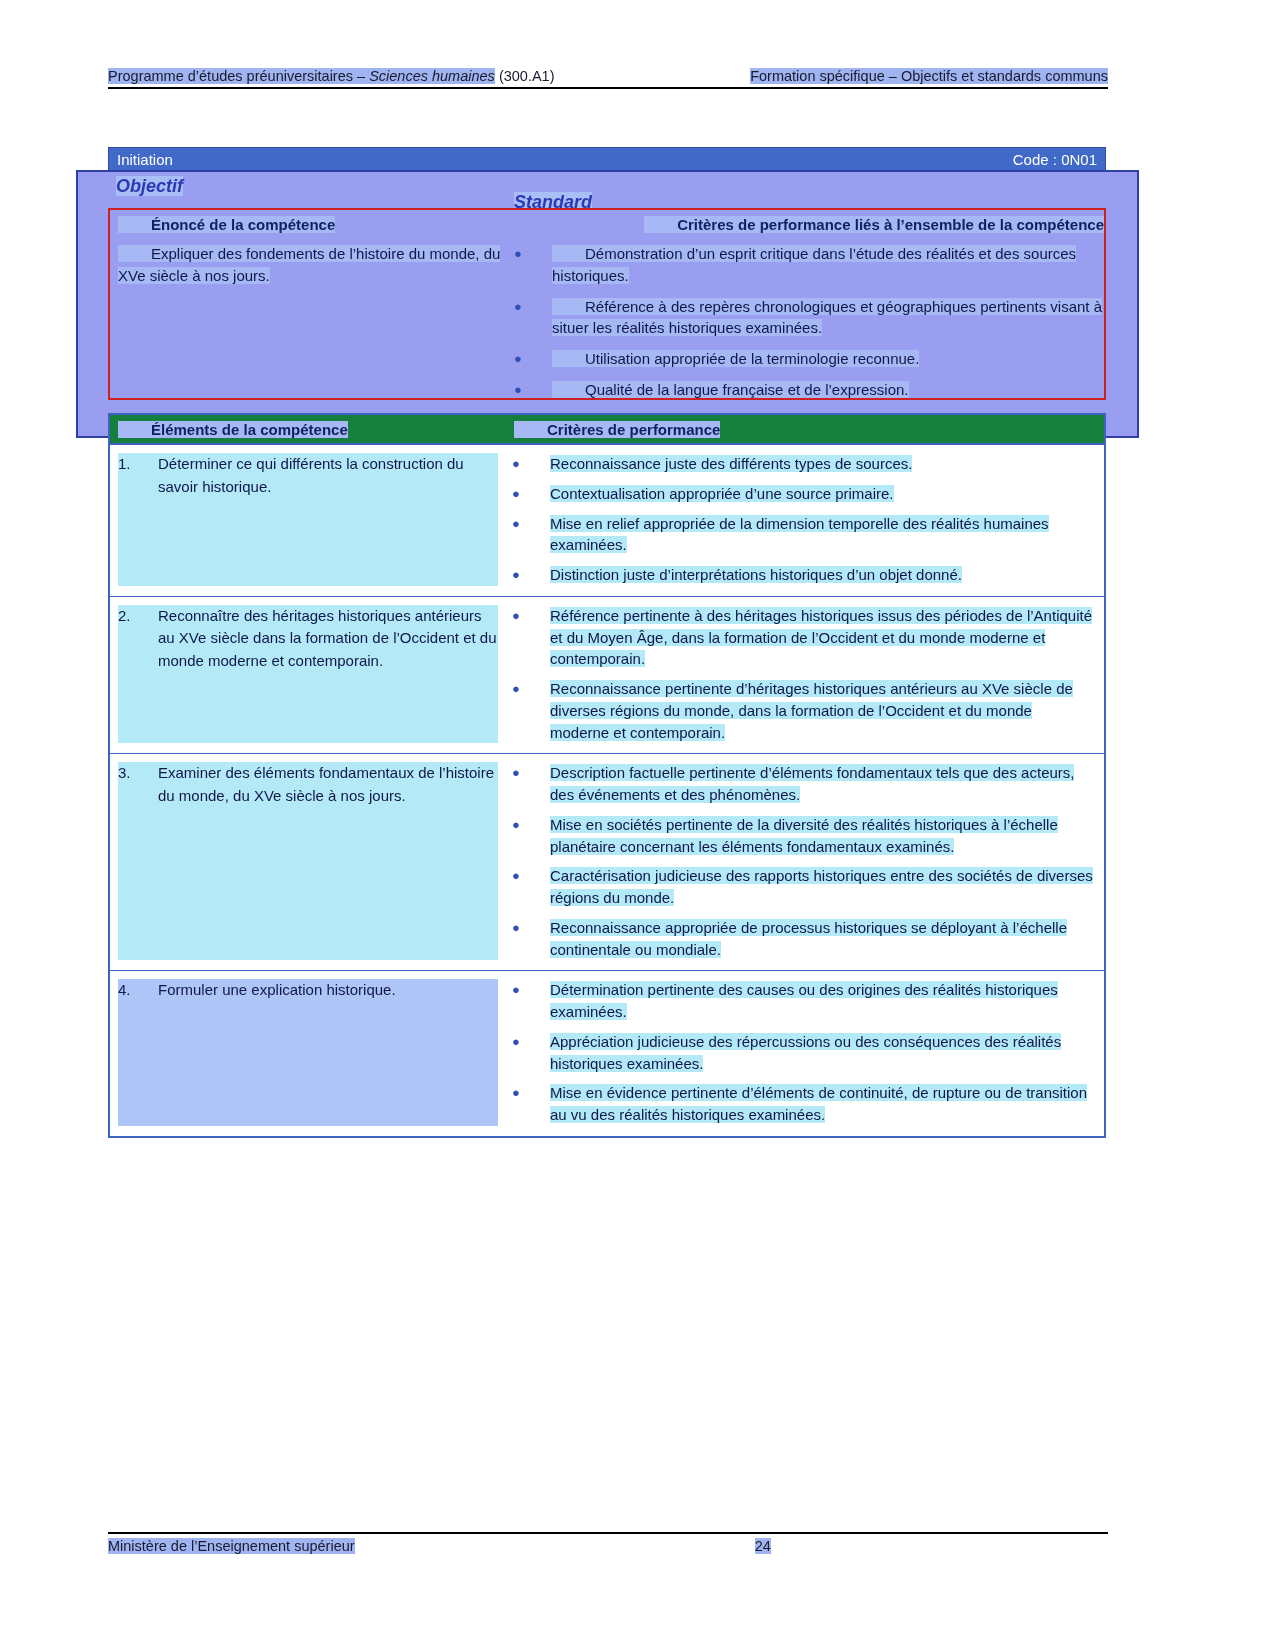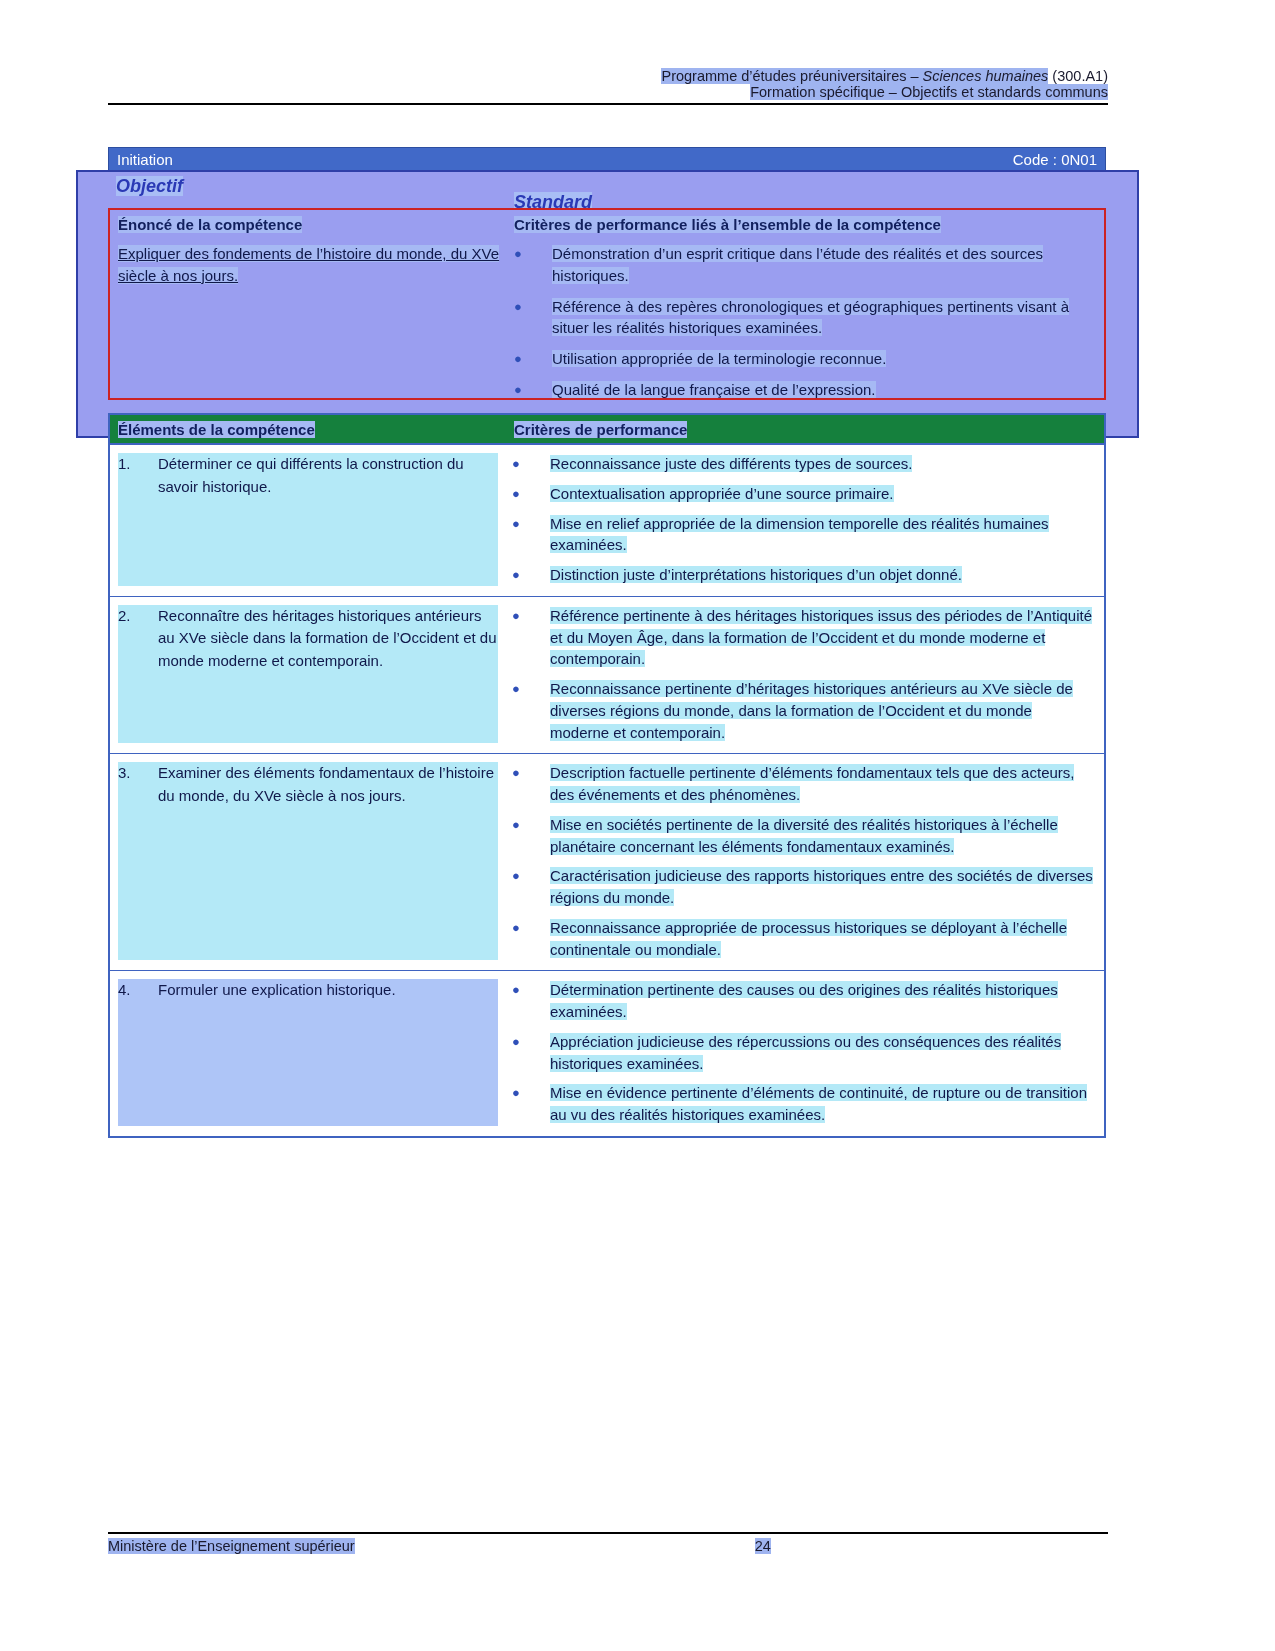--- a/index.html
+++ b/index.html
@@ -27,21 +27,20 @@
     position: absolute;
     left: 108px;
     top: 68px;
     width: 1000px;
     display: flex;
     justify-content: space-between;
     align-items: flex-end;
     font-size: 14.5px;
     border-bottom: 2px solid #000;
     padding-bottom: 3px;
-    flex-direction: column;
   }
   .hl { white-space: nowrap; }
   .hl .it { font-style: italic; }
   .hr { white-space: nowrap; }
   .hi { background: #9fb4f0; }
 
   
   .footer {
     position: absolute;
     left: 108px;
@@ -112,52 +111,51 @@
     background: #9a9ef0;
   }
   .comp-head {
     display: flex;
     font-size: 15px;
     font-weight: bold;
     color: #12205e;
     padding: 6px 0 4px 0;
   }
   .comp-head .c1 { width: 404px; padding-left: 8px; box-sizing: border-box; }
-  .comp-head .c2 { flex: 1; }
+  .comp-head .c2 { flex: 1; text-align: right; }
 
   .comp-body {
     display: flex;
     font-size: 15px;
     color: #10184a;
   }
   .comp-body .c1 {
     width: 404px;
     padding: 6px 10px 0 8px;
     box-sizing: border-box;
     line-height: 1.45;
-    text-decoration: underline;
   }
   .comp-body .c2 {
     flex: 1;
     padding-top: 6px;
   }
   .crit {
     display: flex;
     margin-bottom: 9px;
     line-height: 1.45;
   }
   .crit .bullet {
     flex: 0 0 38px;
     text-align: left;
     color: #2f4fb8;
     font-size: 13px;
     padding-top: 2px;
   }
   .crit .txt { flex: 1; }
-  .hl3 { background: #a6b9f4; }
+  .hl3 { background: #a6b9f4; padding-left: 33px; }
 
   
   .el-head {
     position: absolute;
     left: 108px;
     top: 413px;
     width: 998px;
     height: 32px;
     border: 2px solid #3f63c0;
     box-sizing: border-box;

